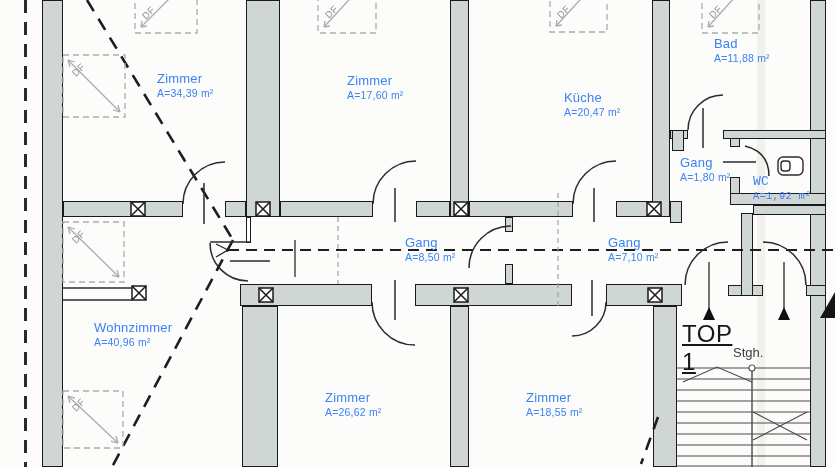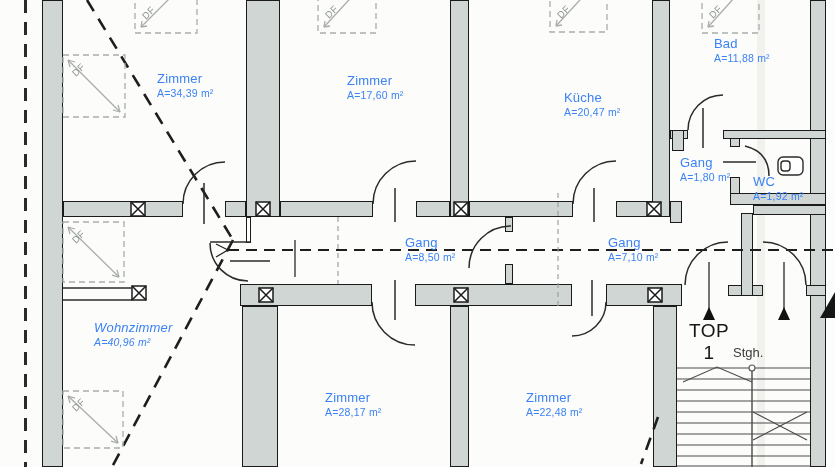--- a/index.html
+++ b/index.html
@@ -6,21 +6,21 @@
   #plan{position:relative;width:835px;height:467px;background:#fcfcfa;overflow:hidden;
         font-family:"Liberation Sans","DejaVu Sans",sans-serif;}
   .wall{position:absolute;background:#cfd6d3;border:1.5px solid #1b1b1b;box-sizing:border-box;}
   .wwall{position:absolute;background:#ffffff;border:1.2px solid #1b1b1b;box-sizing:border-box;}
   .vdash{position:absolute;width:2.5px;background:repeating-linear-gradient(180deg,#2a2a2a 0 13px,transparent 13px 22px);}
   .fold{position:absolute;top:0;height:467px;width:8px;background:rgba(208,208,198,.25);}
   svg{position:absolute;left:0;top:0;}
   .rlabel{position:absolute;color:#3b82f6;line-height:1.2;letter-spacing:.2px;}
   .rlabel .rn{font-size:13px;}
   .rlabel .ra{font-size:10.5px;}
-  .toplabel{position:absolute;width:54px;text-align:center;color:#171717;font-size:19px;letter-spacing:.5px;}
+  .toplabel{position:absolute;width:54px;color:#171717;font-size:24px;letter-spacing:.5px;text-decoration:underline;}
   .stgh{position:absolute;color:#3a3a3a;font-size:13px;}
   text.df{font-size:9.5px;fill:#8f9694;letter-spacing:.5px;}
 </style>
 </head>
 <body>
 
 <div id="plan">
 
   <div class="vdash" style="left:24px;top:0;height:467px;"></div>
   <div class="fold" style="left:757px;"></div>
@@ -260,41 +260,41 @@
     <div class="ra">A=20,47 m²</div>
   </div>
   <div class="rlabel" style="left:714px;top:36px;">
     <div class="rn">Bad</div>
     <div class="ra">A=11,88 m²</div>
   </div>
   <div class="rlabel" style="left:680px;top:155px;">
     <div class="rn">Gang</div>
     <div class="ra">A=1,80 m²</div>
   </div>
-  <div class="rlabel" style="left:753px;top:174px;">
+  <div class="rlabel" style="left:753px;top:174px;font-family:Liberation Mono, monospace;">
     <div class="rn">WC</div>
     <div class="ra">A=1,92 m²</div>
   </div>
   <div class="rlabel" style="left:405px;top:235px;">
     <div class="rn">Gang</div>
     <div class="ra">A=8,50 m²</div>
   </div>
   <div class="rlabel" style="left:608px;top:235px;">
     <div class="rn">Gang</div>
     <div class="ra">A=7,10 m²</div>
   </div>
-  <div class="rlabel" style="left:94px;top:320px;font-style:italic;">
+  <div class="rlabel" style="left:94px;top:320px;">
     <div class="rn">Wohnzimmer</div>
     <div class="ra">A=40,96 m²</div>
   </div>
   <div class="rlabel" style="left:325px;top:390px;">
     <div class="rn">Zimmer</div>
-    <div class="ra">A=28,17 m²</div>
+    <div class="ra">A=26,62 m²</div>
   </div>
   <div class="rlabel" style="left:526px;top:390px;">
     <div class="rn">Zimmer</div>
-    <div class="ra">A=22,48 m²</div>
+    <div class="ra">A=18,55 m²</div>
   </div>
 
   <div class="toplabel" style="left:682px;top:320px;">TOP 1</div>
   <div class="stgh" style="left:733px;top:345px;">Stgh.</div>
 
 </div>
 
 </body></html>

